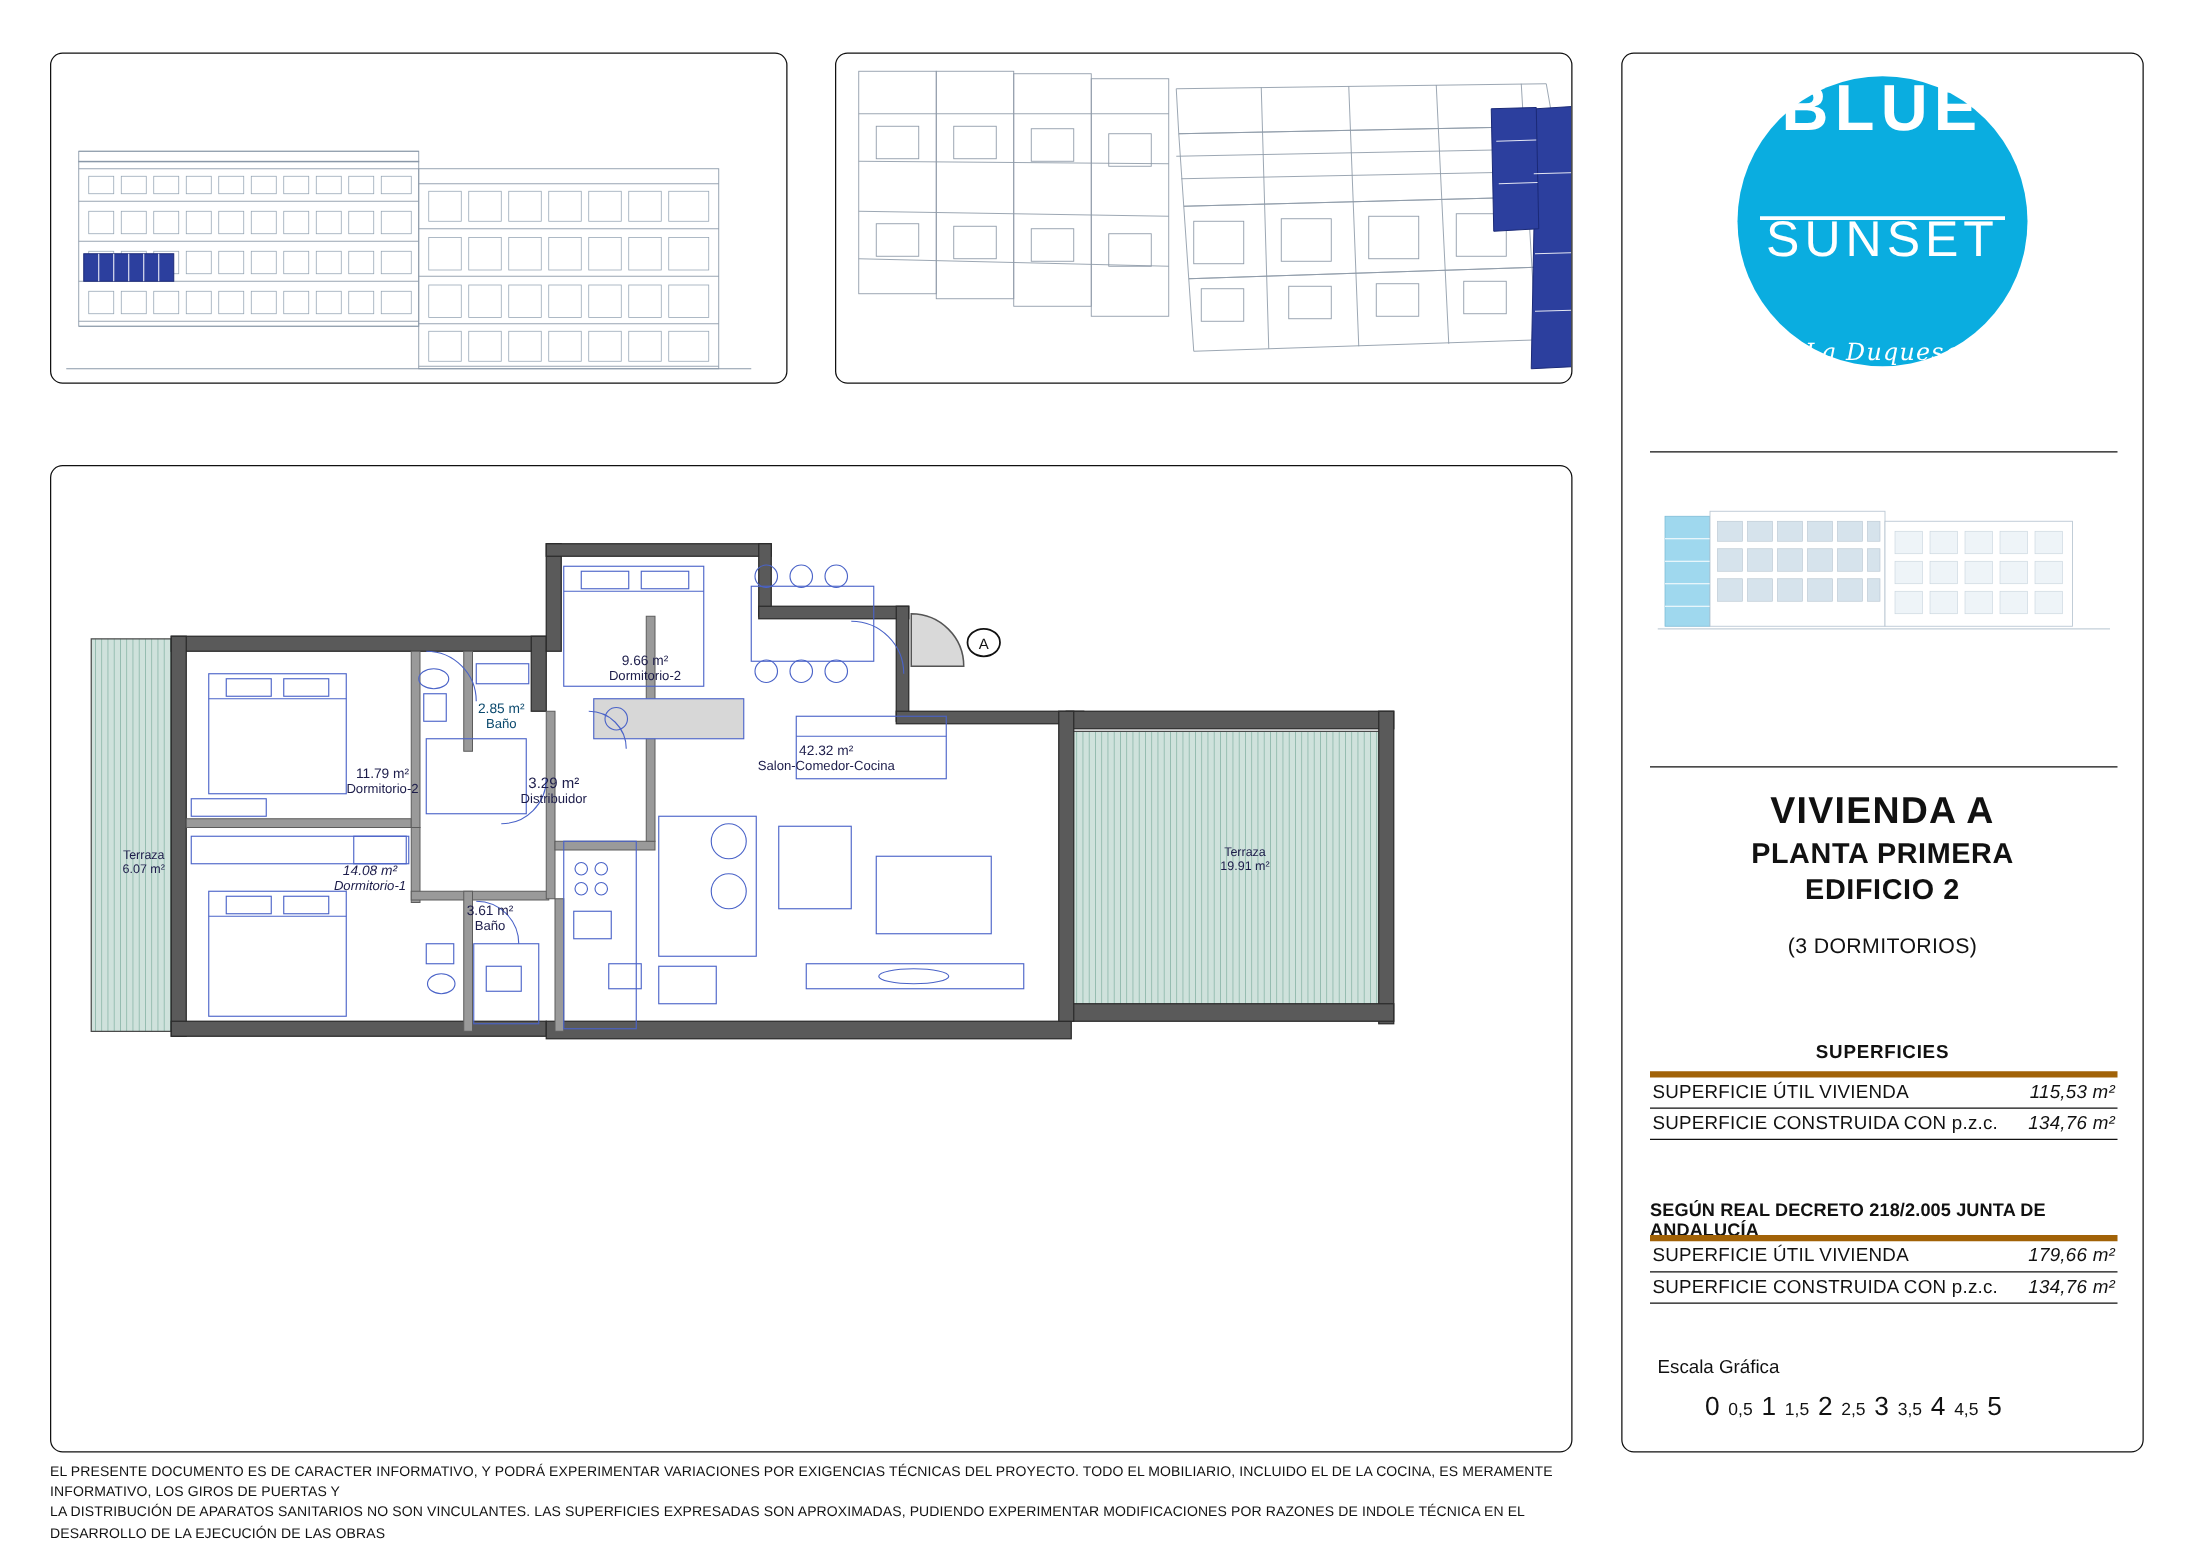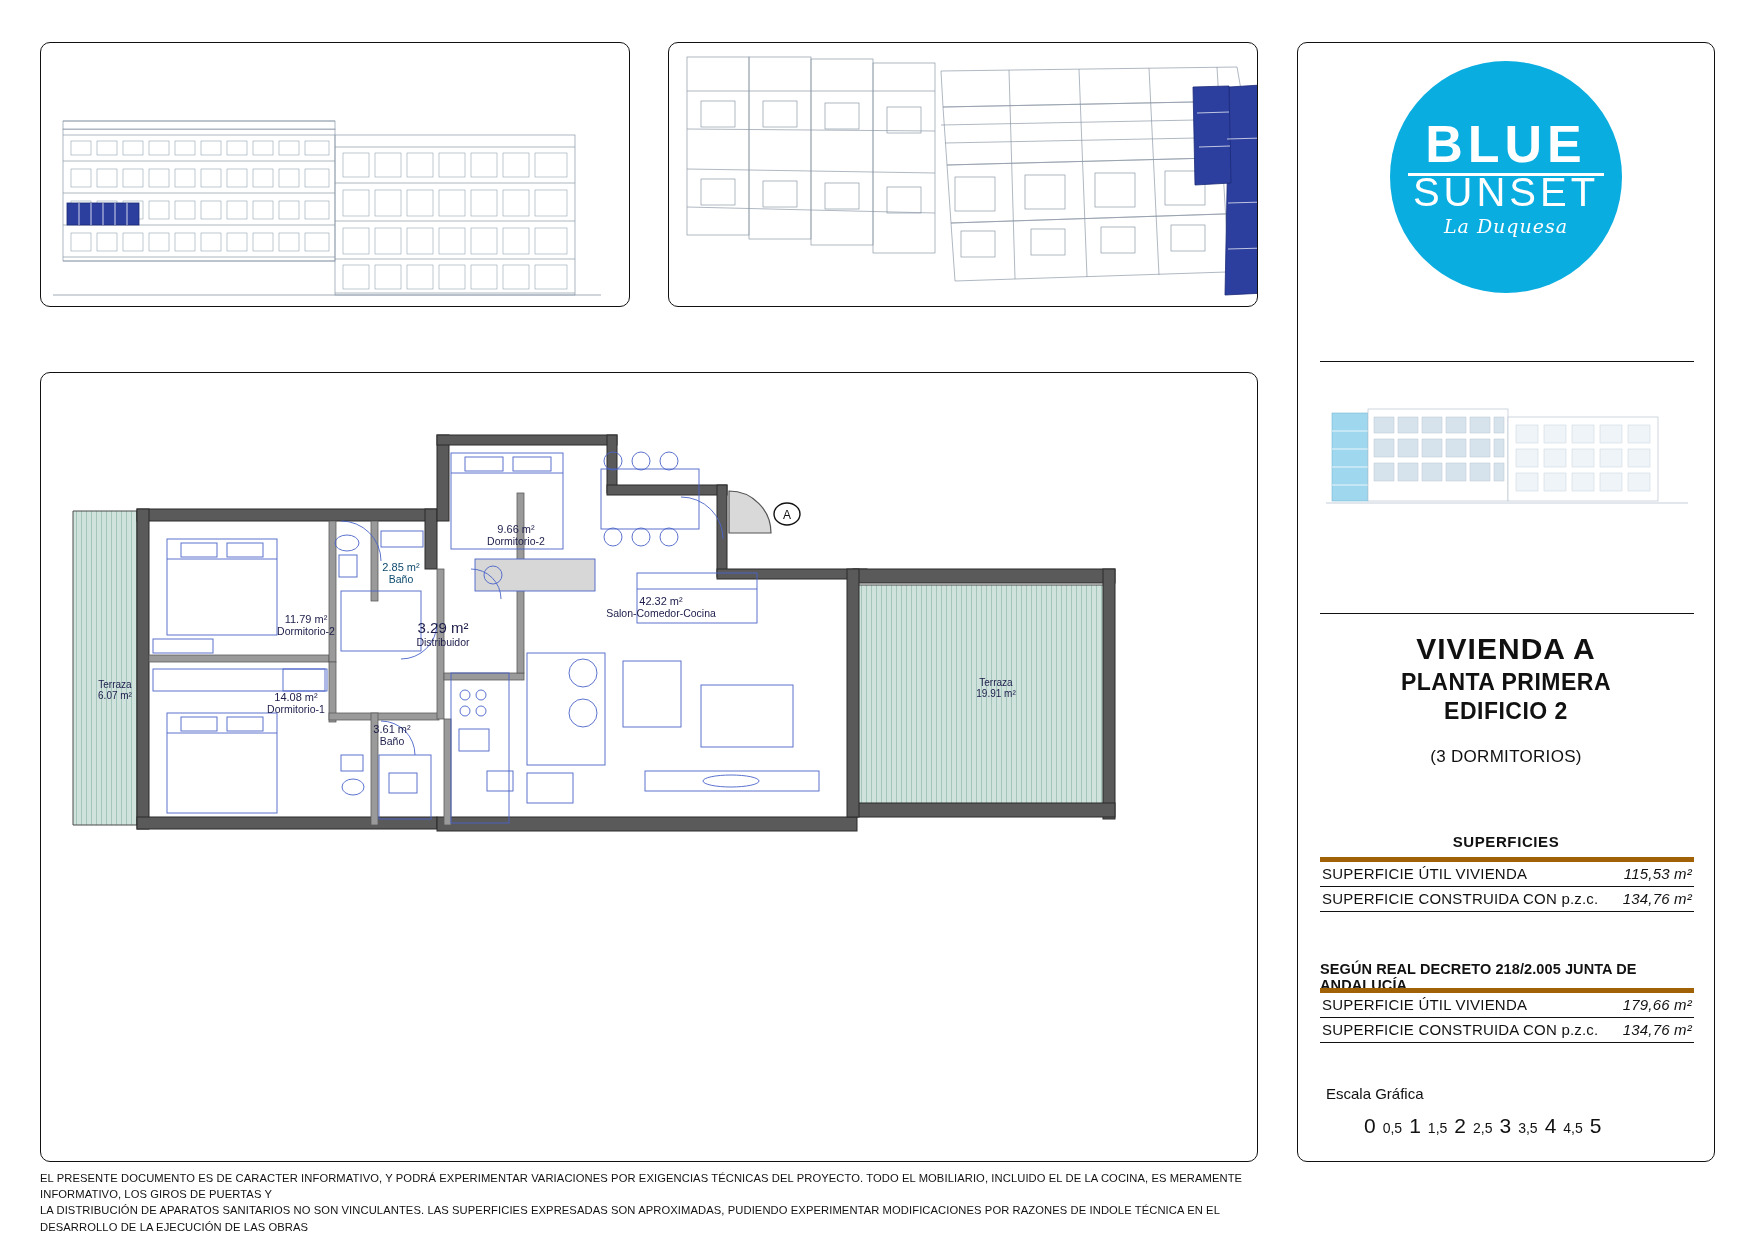--- a/index.html
+++ b/index.html
@@ -52,21 +52,21 @@
     left: 0; top: 18px; width: 100%;
     display: flex; justify-content: center;
   }
   .logo-circle {
     width: 232px; height: 232px;
     border-radius: 50%;
     background: #0aade0;
     position: relative;
     display: flex;
     flex-direction: column;
-    justify-content: center;
+    justify-content: space-between;
     align-items: center;
   }
   .logo-blue {
     color: #ffffff;
     font-size: 52px;
     letter-spacing: 5px;
     font-weight: bold;
     line-height: 1;
     margin-bottom: 2px;
   }
@@ -529,25 +529,25 @@
       <div style="font-size:11px;">11.79 m²</div>
       <div style="font-size:10.5px;">Dormitorio-2</div>
     </div>
 
     <div style="position:absolute;left:305px;top:188px;width:110px;text-align:center;color:#0c4a6e;">
       <div style="font-size:11px;">2.85 m²</div>
       <div style="font-size:10.5px;">Baño</div>
     </div>
 
     <div style="position:absolute;left:347px;top:246px;width:110px;text-align:center;color:#1c1c4a;">
-      <div style="font-size:15px;">3.29 m²</div>
+      <div style="font-size:12px;">3.29 m²</div>
       <div style="font-size:10.5px;">Distribuidor</div>
     </div>
 
-    <div style="position:absolute;left:195px;top:318px;width:120px;text-align:center;color:#1c1c4a;">
+    <div style="position:absolute;left:195px;top:318px;width:120px;text-align:center;color:#1c1c4a;font-style:italic;">
       <div style="font-size:11px;">14.08 m²</div>
       <div style="font-size:10.5px;">Dormitorio-1</div>
     </div>
 
     <div style="position:absolute;left:296px;top:350px;width:110px;text-align:center;color:#1c1c4a;">
       <div style="font-size:11px;">3.61 m²</div>
       <div style="font-size:10.5px;">Baño</div>
     </div>
 
     <div style="position:absolute;left:415px;top:150px;width:120px;text-align:center;color:#1c1c4a;">

